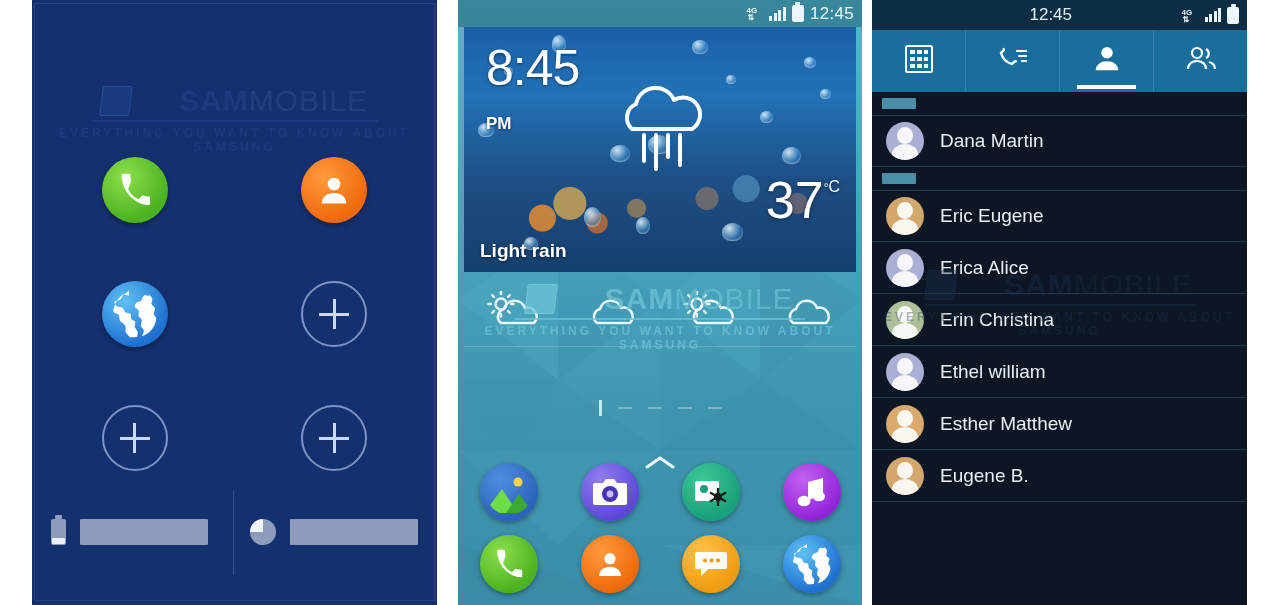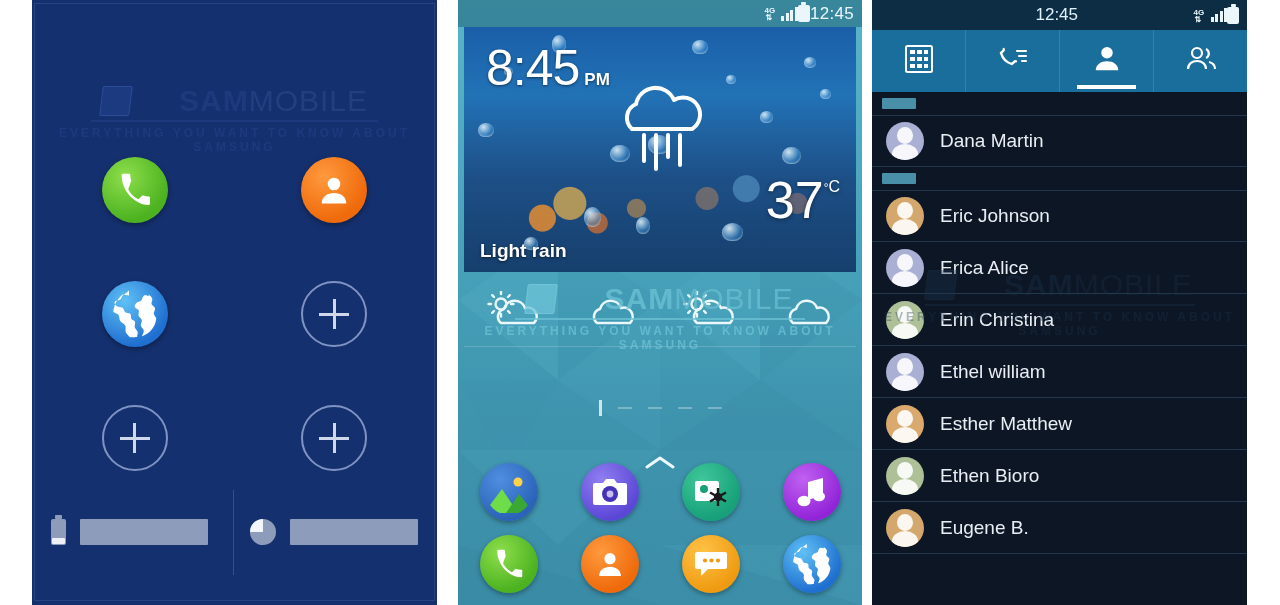--- a/index.html
+++ b/index.html
@@ -67,21 +67,21 @@
 
   
   #panel2 { left:458px; width:404px;
             background:linear-gradient(180deg,#59b5c8 0%,#47a3bb 40%,#3e93ad 70%,#3c8ea8 100%); }
   #panel2 .geo { position:absolute; inset:0; overflow:hidden; opacity:.55; }
 
   .statusbar { position:absolute; left:0; right:0; top:0; height:27px;
                background:rgba(30,96,118,.55); display:flex; align-items:center;
                padding:0 8px; color:#eaf6fa; font-size:15px; }
   .sb-spacer { flex:1; }
-  .sb-icons { display:flex; align-items:center; }
+  .sb-icons { display:flex; align-items:center; gap:6px; }
   .ic-4g { position:relative; width:17px; height:15px; font-size:8px;
            font-weight:bold; color:#eaf6fa; line-height:9px; }
   .ic-4g .updown { position:absolute; left:1px; bottom:0; font-size:8px; line-height:6px; }
   .ic-sig { display:flex; align-items:flex-end; gap:1.5px; height:14px; }
   .ic-sig i { width:3px; background:#eaf6fa; display:block; }
   .ic-bat { width:12px; height:17px; background:#eaf6fa; border-radius:2px;
             position:relative; }
   .ic-bat:before { content:""; position:absolute; top:-3px; left:3.5px; width:5px;
                    height:3px; background:#eaf6fa; border-radius:1px; }
   .sb-time { font-size:17px; letter-spacing:.3px; }
@@ -95,21 +95,21 @@
               radial-gradient(circle at 44% 74%, rgba(255,170,60,.45) 0 9px, transparent 10px),
               radial-gradient(circle at 62% 70%, rgba(255,160,80,.35) 0 11px, transparent 12px),
               radial-gradient(circle at 72% 66%, rgba(120,190,235,.4) 0 13px, transparent 14px),
               radial-gradient(circle at 85% 72%, rgba(255,150,90,.3) 0 10px, transparent 11px),
               linear-gradient(180deg,#1a5fa8 0%,#2272b6 28%,#1d4f86 62%,#163f6d 100%); }
   .drops { position:absolute; inset:0; }
   .drop { position:absolute; border-radius:50% 50% 45% 45%;
           background:radial-gradient(circle at 35% 30%, rgba(235,250,255,.85), rgba(60,150,220,.45) 60%, rgba(15,60,110,.25));
           box-shadow:inset 0 -1px 2px rgba(255,255,255,.5); }
   .clockw { position:absolute; left:22px; top:12px; color:#fff;
-            text-shadow:0 1px 3px rgba(0,0,0,.5); display:flex; align-items:baseline; gap:5px; }
+            text-shadow:0 1px 3px rgba(0,0,0,.5); display:flex; align-items:baseline; gap:17px;flex-direction:column; }
   .clockw .hm { font-size:50px; font-weight:300; letter-spacing:-1px; }
   .clockw .ampm { font-size:17px; font-weight:bold; }
   .wicon { position:absolute; left:50%; top:58px; transform:translateX(-50%); }
   .temp { position:absolute; right:16px; bottom:48px; color:#fff; display:flex;
           align-items:flex-start; text-shadow:0 1px 4px rgba(0,0,0,.45); }
   .temp .deg { font-size:52px; font-weight:300; line-height:48px; }
   .temp .unit { font-size:16px; margin-top:2px; }
   .temp .unit .circle { font-size:12px; }
   .cond { position:absolute; left:16px; bottom:10px; color:#fff; font-size:19px;
           font-weight:bold; text-shadow:0 1px 3px rgba(0,0,0,.6); }
@@ -576,41 +576,37 @@
         <span class="avatar" style="background:#a9b0d4"></span>
         <span class="c-name">Dana Martin</span>
       </div>
 
       <div class="c-chipbar">
         <div class="c-chip"></div>
       </div>
 
       <div class="c-row first">
         <span class="avatar" style="background:#d4a86c"></span>
-        <span class="c-name">Eric Johnson</span>
+        <span class="c-name">Eric Eugene</span>
       </div>
       <div class="c-row">
         <span class="avatar" style="background:#a9b0d4"></span>
         <span class="c-name">Erica Alice</span>
       </div>
       <div class="c-row">
         <span class="avatar" style="background:#aec097"></span>
         <span class="c-name">Erin Christina</span>
       </div>
       <div class="c-row">
         <span class="avatar" style="background:#a9b0d4"></span>
         <span class="c-name">Ethel william</span>
       </div>
       <div class="c-row">
         <span class="avatar" style="background:#d9a96e"></span>
         <span class="c-name">Esther Matthew</span>
-      </div>
-      <div class="c-row">
-        <span class="avatar" style="background:#aec097"></span>
-        <span class="c-name">Ethen Bioro</span>
       </div>
       <div class="c-row">
         <span class="avatar" style="background:#d4a86c"></span>
         <span class="c-name">Eugene B.</span>
       </div>
     </div>
 
     <div class="watermark" id="p3-watermark">
       <div class="wm-row">
         <span class="wm-badge"></span>

